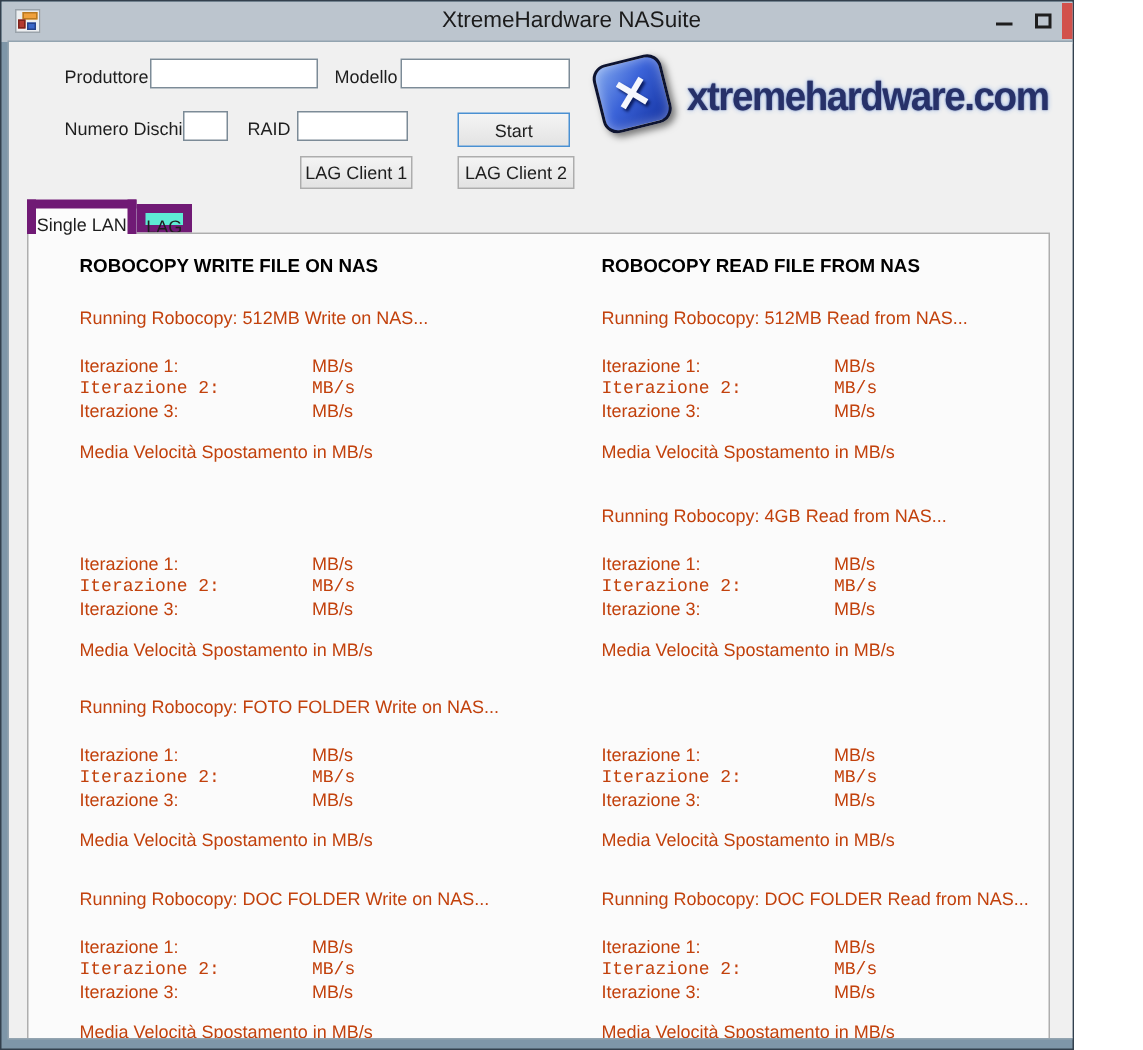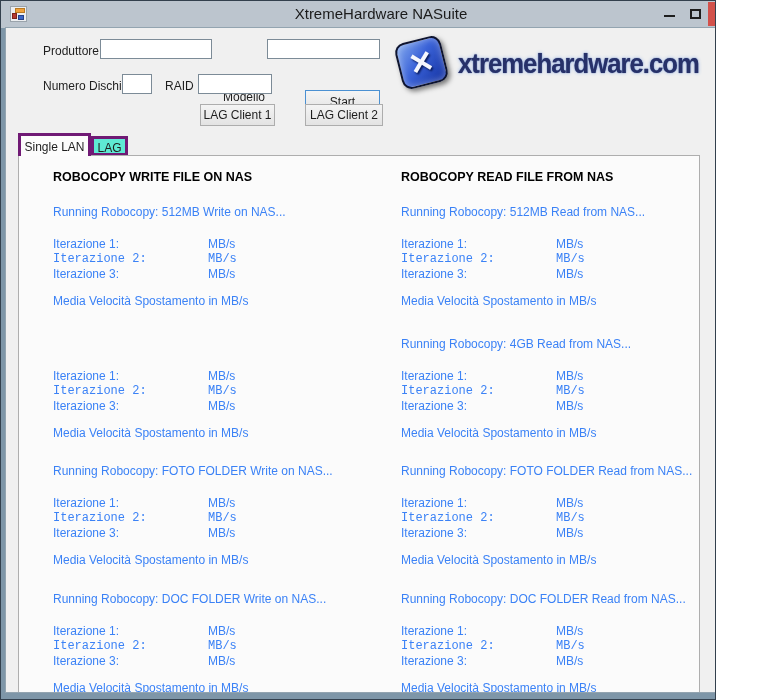--- a/index.html
+++ b/index.html
@@ -43,30 +43,30 @@
     background: #f0f0f0; overflow: hidden;
     box-shadow: 0 0 0 1px #93a4b0;
   }
 
   
   .lbl { position: absolute; font-size: 12px; color: #1e1e1e; white-space: nowrap; }
   .tbx { position: absolute; height: 20px; border: 1px solid #7c8b97; background: #fff;
     font: 12px "Liberation Sans", sans-serif; padding: 0 3px; outline: none; }
   .lbl-produttore { left: 37px; top: 16px; }
   .tbx-produttore { left: 94px; top: 11px; width: 112px; }
-  .lbl-modello { left: 217px; top: 16px; margin-top: 46px; }
+  .lbl-modello { left: 217px; top: 16px; }
   .tbx-modello { left: 261px; top: 11px; width: 113px; }
   .lbl-dischi { left: 37px; top: 51px; }
   .tbx-dischi { left: 116px; top: 46px; width: 30px; }
   .lbl-raid { left: 159px; top: 51px; text-align: right; }
   .tbx-raid { left: 192px; top: 46px; width: 74px; }
 
   .btn { position: absolute; background: linear-gradient(#f4f4f4, #e3e3e3);
     border: 1px solid #adadad; font: 12px "Liberation Sans", sans-serif; color: #1e1e1e; }
-  .btn-start { left: 299px; top: 62px; width: 75px; height: 23px; border-color: #4a90d2; }
+  .btn-start { left: 299px; top: 47px; width: 75px; height: 23px; border-color: #4a90d2; }
   .btn-lag1 { left: 194px; top: 76px; width: 75px; height: 22px; }
   .btn-lag2 { left: 299px; top: 76px; width: 78px; height: 22px; }
 
   
   .logo-icon {
     position: absolute; left: 392px; top: 11px; width: 47px; height: 47px;
     transform: rotate(-14deg); border-radius: 10px;
     background: linear-gradient(135deg, #85abef 0%, #3b63d8 45%, #12309f 100%);
     border: 2px solid #0e1430;
     box-shadow: 2px 3px 5px rgba(0,0,0,0.5), inset 0 0 7px rgba(255,255,255,0.4);
@@ -76,37 +76,37 @@
   .logo-text {
     position: absolute; left: 452px; top: 21px;
     font-size: 27px; font-weight: bold; letter-spacing: -1px;
     color: #273169;
     transform: scaleX(0.95); transform-origin: left center;
     text-shadow: 0 0 4px rgba(150,180,235,0.95), 0 0 1px #10194a;
     white-space: nowrap;
   }
 
   
-  .tab { position: absolute; border: 3px solid #701a75; text-align: center;
+  .tab { position: absolute; border: 6px solid #701a75; text-align: center;
     font-size: 12px; color: #1e1e1e; }
   .tab-active { left: 12px; top: 105px; width: 73px; height: 23px; background: #fcfcfc;
     border-bottom: none; z-index: 3; line-height: 22px; }
   .tab-inactive { left: 85px; top: 108px; width: 37px; height: 20px; background: #5eead4;
     line-height: 18px; z-index: 1; }
   .tabpage {
     position: absolute; left: 12px; top: 127px; width: 682px; height: 545px;
     background: #fbfbfb; border: 1px solid #aeaeae; z-index: 2;
   }
 
   
   .col { position: absolute; top: 0; width: 330px; height: 100%; }
   .col-left { left: 34px; }
   .col-right { left: 382px; }
   .col-header { position: absolute; top: 14px; font-size: 12.5px; font-weight: bold; color: #000; white-space: nowrap; }
-  .section { position: absolute; left: 0; width: 330px; height: 112px; font-size: 12px; color: #3b82f6; }
+  .section { position: absolute; left: 0; width: 330px; height: 112px; font-size: 12px; color: #c2410c; }
   .s0 { top: 49px; } .s1 { top: 181px; } .s2 { top: 308px; } .s3 { top: 436px; }
   .running { position: absolute; top: 0; white-space: nowrap; }
   .iter-row { position: absolute; left: 0; width: 100%; }
   .r1 { top: 32px; } .r2 { top: 47px; font-family: Liberation Mono, monospace; } .r3 { top: 62px; }
   .iter-unit { position: absolute; left: 155px; top: 0; }
   .media { position: absolute; top: 89px; white-space: nowrap; }
 
   
   .scrollbar { position: absolute; left: 731px; top: 6px; width: 18px; height: 656px; background: #f0f0f0; }
   .sb-btn { position: absolute; left: 0; width: 18px; height: 17px; background: #f1f1f1; }
@@ -266,21 +266,20 @@
       <span class="iter-unit">MB/s</span>
     </div>
     <div class="iter-row r3">
       <span>Iterazione 3:</span>
       <span class="iter-unit">MB/s</span>
     </div>
     <div class="media">Media Velocità Spostamento in MB/s</div>
   </div>
 
   <div class="section s2">
-    <div class="running">Running Robocopy: FOTO FOLDER Read from NAS...</div>
     <div class="iter-row r1">
       <span>Iterazione 1:</span>
       <span class="iter-unit">MB/s</span>
     </div>
     <div class="iter-row r2">
       <span>Iterazione 2:</span>
       <span class="iter-unit">MB/s</span>
     </div>
     <div class="iter-row r3">
       <span>Iterazione 3:</span>

